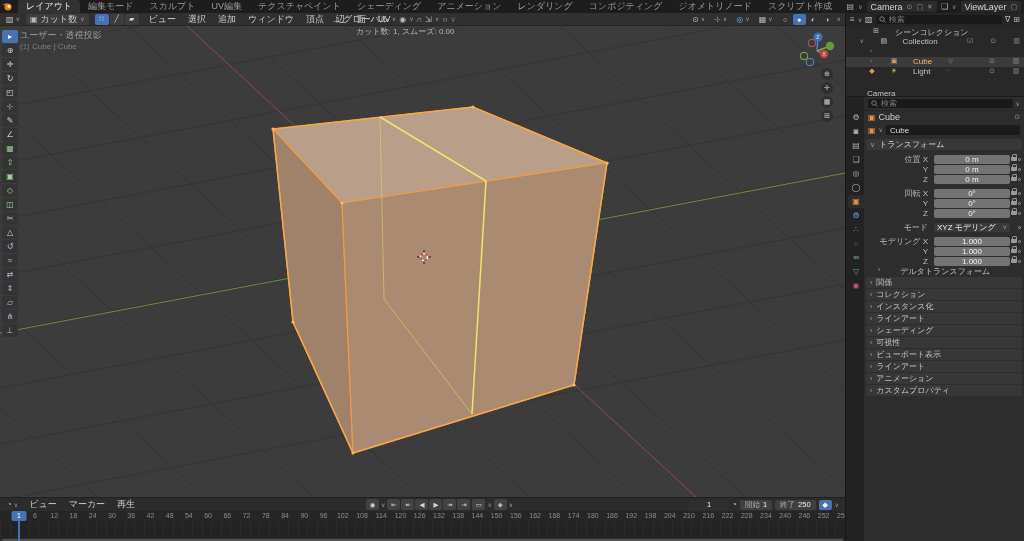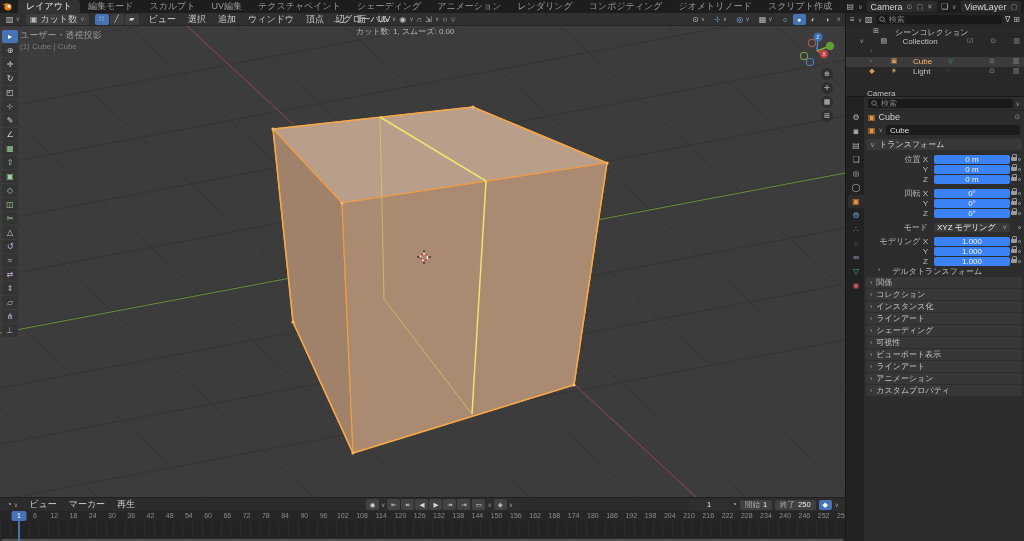--- a/index.html
+++ b/index.html
@@ -98,28 +98,28 @@
   .pcontent{flex:1;overflow:hidden}
   .prow{display:flex;align-items:center;gap:3px;padding:0 4px}
   .p-search{height:14px;border-bottom:1px solid #272727}
   .p-bread{height:12px;color:#cfcfcf}
   .p-name{height:14px}
   .namefield{flex:1;height:10px;background:#1b1b1b;border-radius:2px;color:#dedede;font-size:8px;display:flex;align-items:center;padding:0 4px}
   .panel-h{height:11px;background:#383838;border-radius:2px;margin:2px 2px 1px;display:flex;align-items:center;gap:4px;padding:0 4px;color:#d5d5d5;font-size:8px}
   .tf-row{height:10px;display:flex;align-items:center;padding-right:2px}
   .tf-row.gap{margin-top:4px}
   .tf-label{flex:0 0 70px;text-align:right;padding-right:6px;color:#bdbdbd;font-size:8px;white-space:nowrap}
-  .tf-field{flex:0 0 76px;height:9px;background:#3b82f6;border-radius:2px;color:#f2f2f2;font-size:8px;line-height:9px;text-align:center;overflow:hidden}
+  .tf-field{flex:0 0 76px;height:9px;background:#737373;border-radius:2px;color:#f2f2f2;font-size:8px;line-height:9px;text-align:center;overflow:hidden}
   .tf-field.dd{background:#3a3a3a;display:flex;align-items:center;justify-content:space-between;padding:0 3px;text-align:left}
   .tf-lockc{width:13px;display:flex;justify-content:center}
   .lock{position:relative;width:6px;height:4px;background:#9a9a9a;border-radius:1px;display:inline-block}
   .lock::before{content:"";position:absolute;left:1px;top:-3px;width:3px;height:3px;border:1px solid #9a9a9a;border-bottom:none;border-radius:2px 2px 0 0}
   .tf-dotc{width:9px;display:flex;justify-content:center}
   .adot{width:3px;height:3px;border:1px solid #9a9a9a;border-radius:50%}
-  .delta-row{height:10px;display:flex;align-items:flex-start;gap:12px;padding-left:14px;color:#c0c0c0;font-size:8px}
+  .delta-row{height:10px;display:flex;align-items:flex-start;gap:20px;padding-left:14px;color:#c0c0c0;font-size:8px}
   .sec{height:11px;background:#373737;border-radius:2px;margin:1px 2px;display:flex;align-items:center;gap:4px;padding:0 4px;color:#c6c6c6;font-size:8px}
   .scaret{font-size:7px;color:#9a9a9a}
   .magsvg{flex:0 0 auto}
 </style>
 </head>
 <body>
 
 <div class="app">
 
   <div class="topbar">

